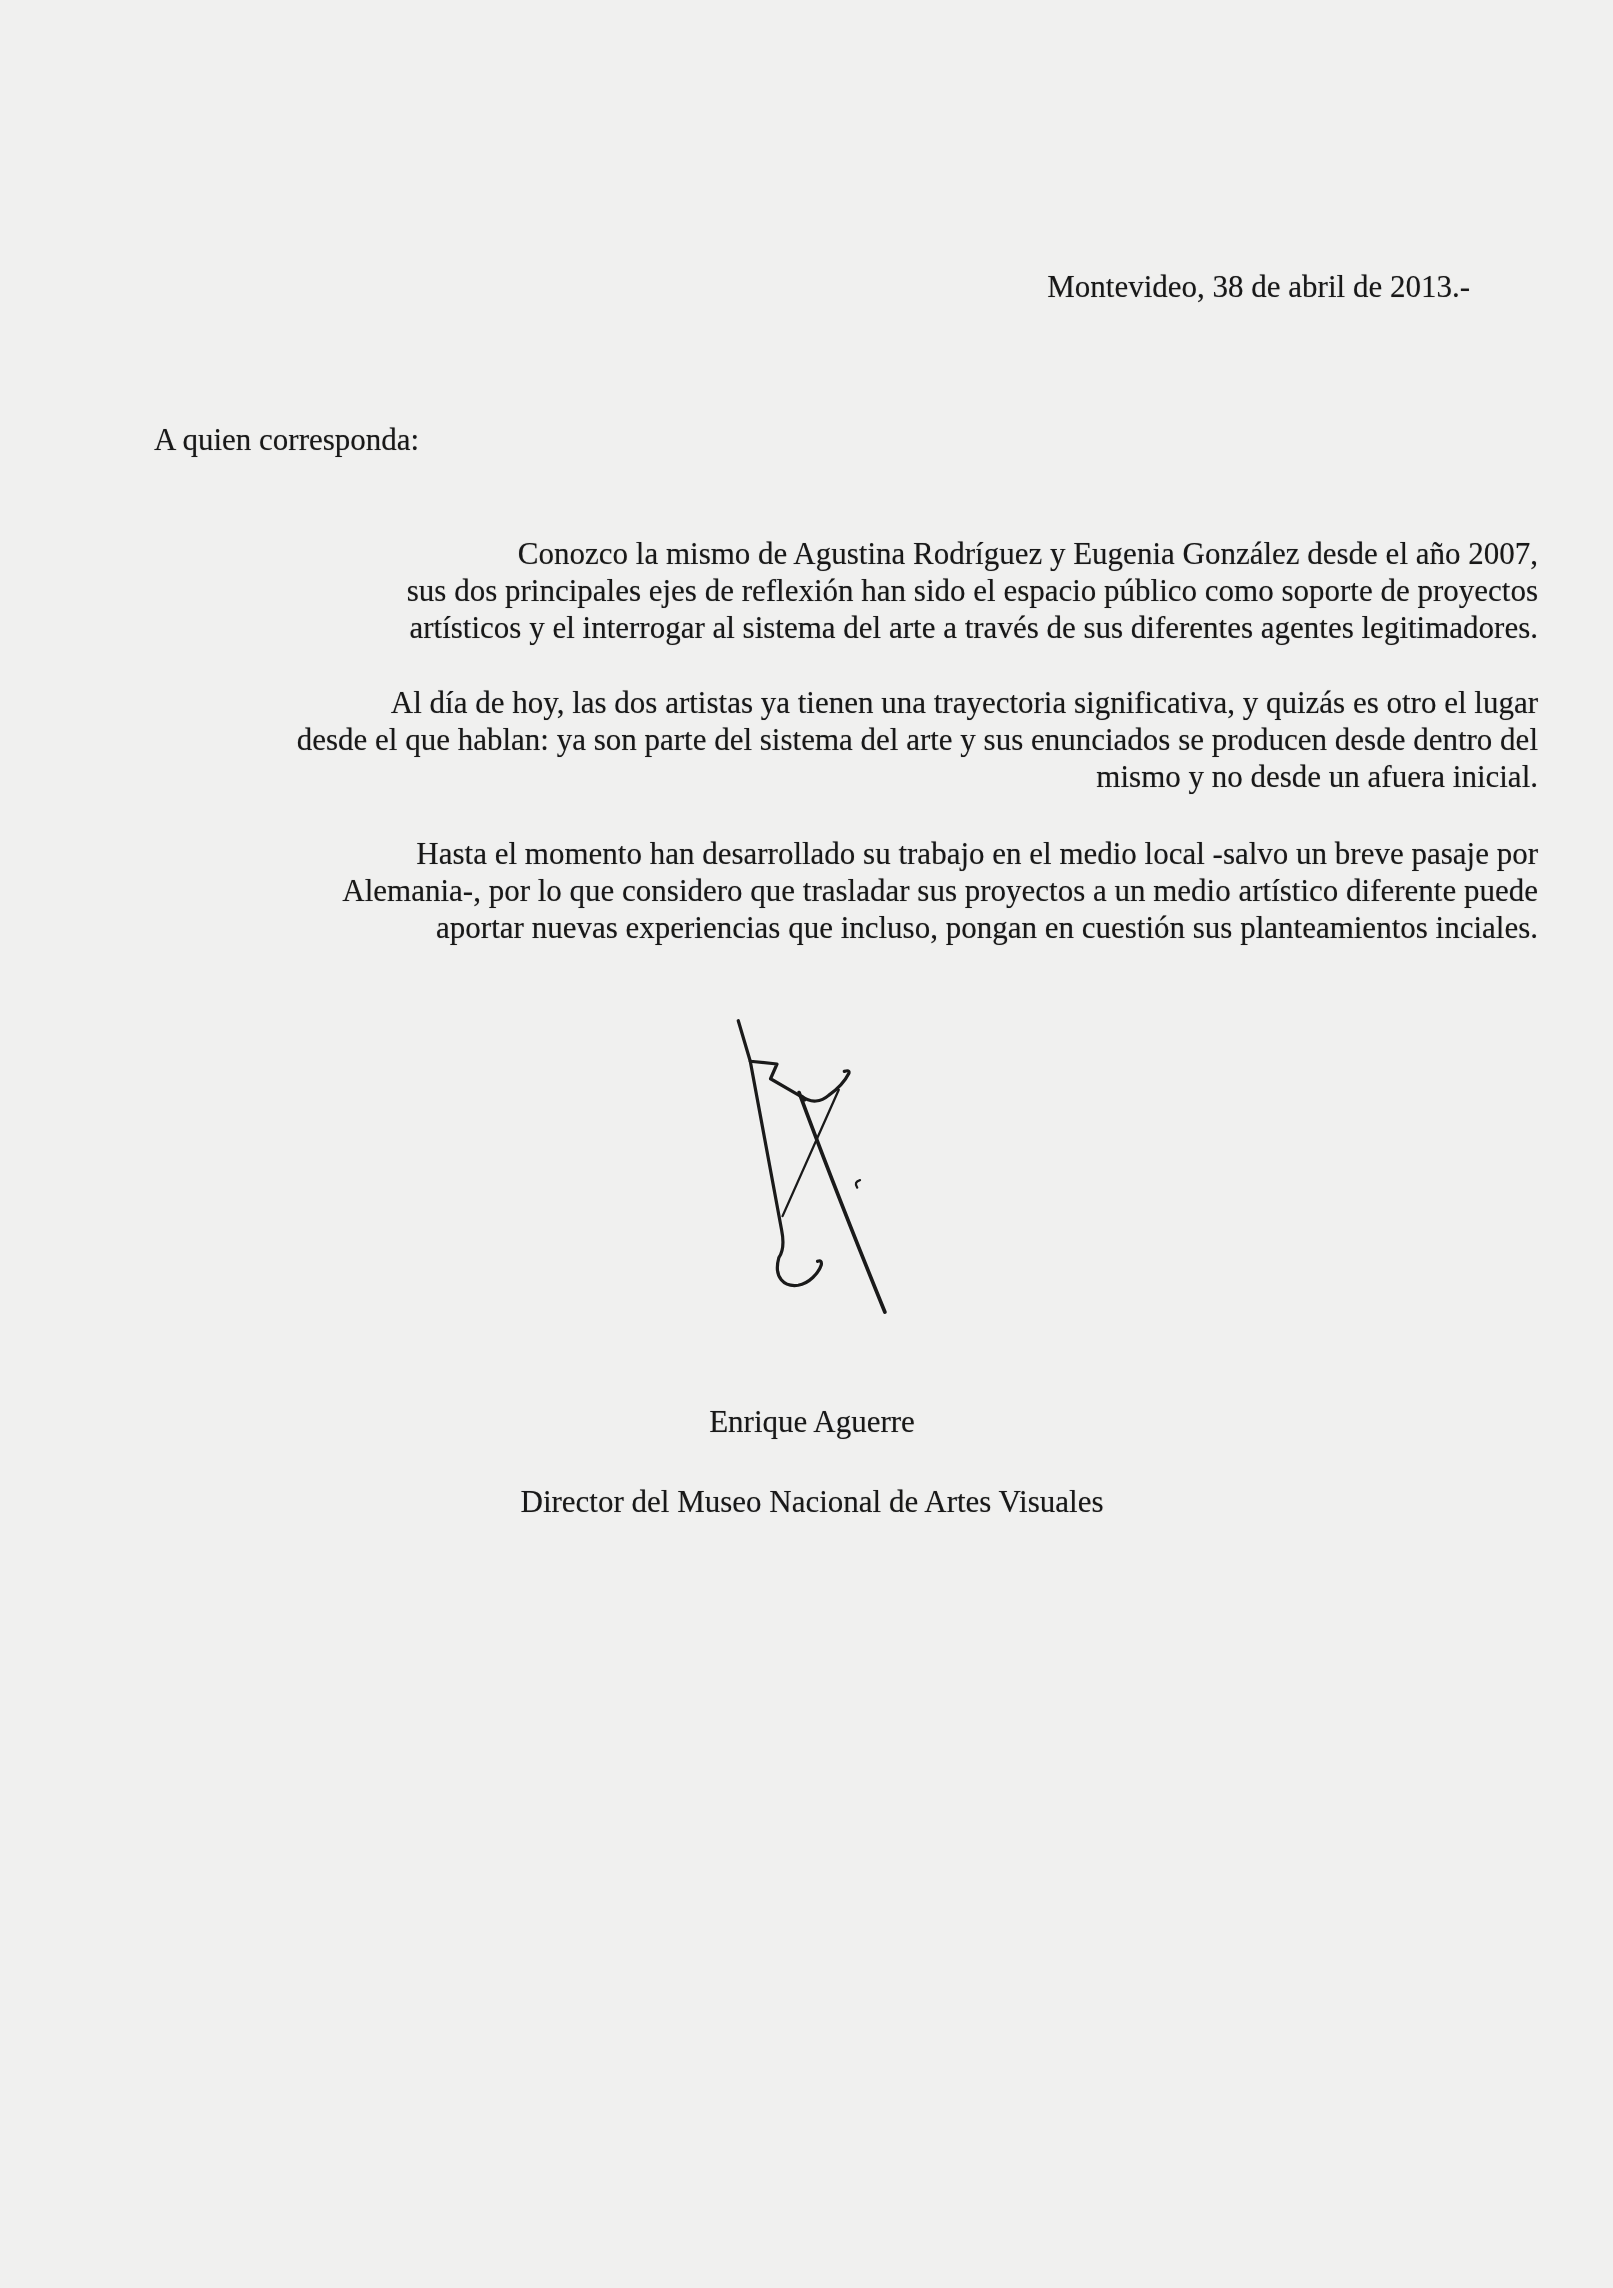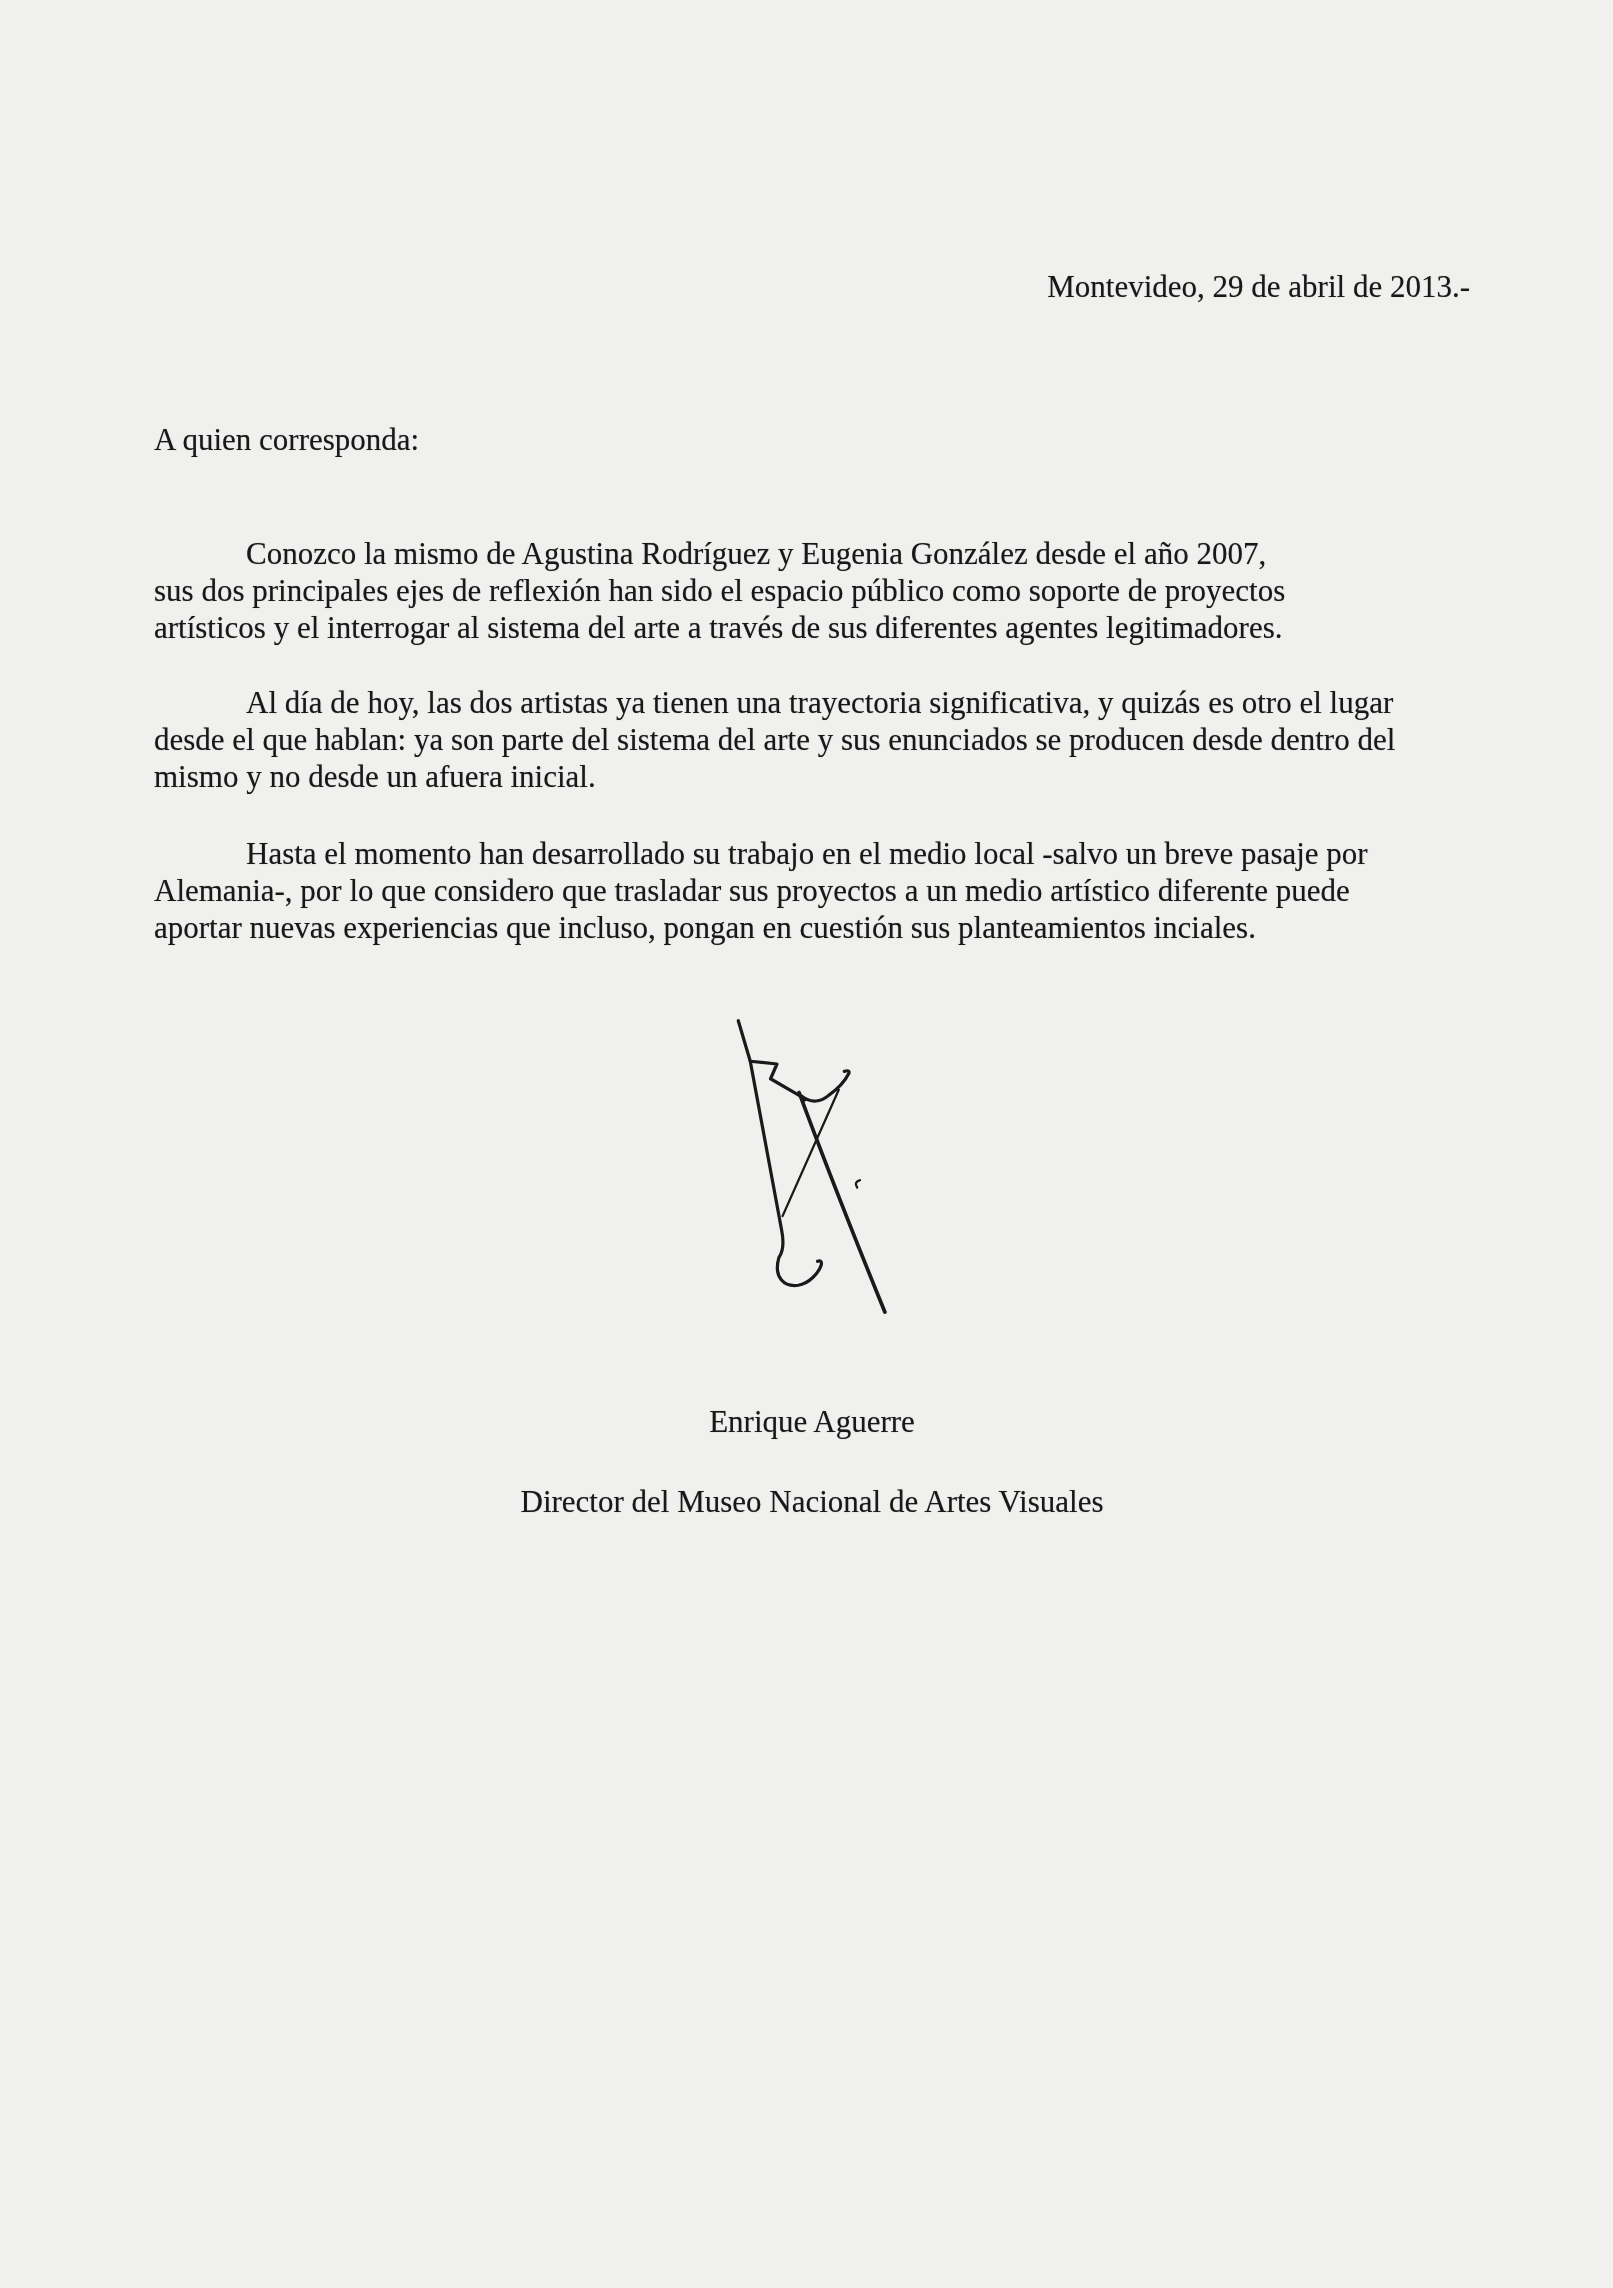--- a/index.html
+++ b/index.html
@@ -15,20 +15,21 @@
     overflow: hidden;
     font-family: "Liberation Serif", "DejaVu Serif", serif;
     color: #181818;
   }
   .txt {
     position: absolute;
     font-size: 31px;
     line-height: 37px;
     white-space: pre-line;
     text-shadow: 0 0 0.9px rgba(24,24,24,0.45);
+    text-align: right;
   }
   .date-line {
     top: 268px;
     left: 0;
     width: 1470px;
     text-align: right;
     line-height: 38px;
   }
   .salutation {
     top: 421px;
@@ -55,21 +56,21 @@
     width: 1613px;
     text-align: center;
     line-height: 40px;
   }
 </style>
 </head>
 <body>
 
 <div class="page">
 
-  <div class="txt date-line">Montevideo, 29 de abril de 2013.-</div>
+  <div class="txt date-line">Montevideo, 38 de abril de 2013.-</div>
 
   <div class="txt salutation">A quien corresponda:</div>
 
   <div class="txt para para-1">Conozco la mismo de Agustina Rodríguez y Eugenia González desde el año 2007,
 sus dos principales ejes de reflexión han sido el espacio público como soporte de proyectos
 artísticos y el interrogar al sistema del arte a través de sus diferentes agentes legitimadores.</div>
 
   <div class="txt para para-2">Al día de hoy, las dos artistas ya tienen una trayectoria significativa, y quizás es otro el lugar
 desde el que hablan: ya son parte del sistema del arte y sus enunciados se producen desde dentro del
 mismo y no desde un afuera inicial.</div>

